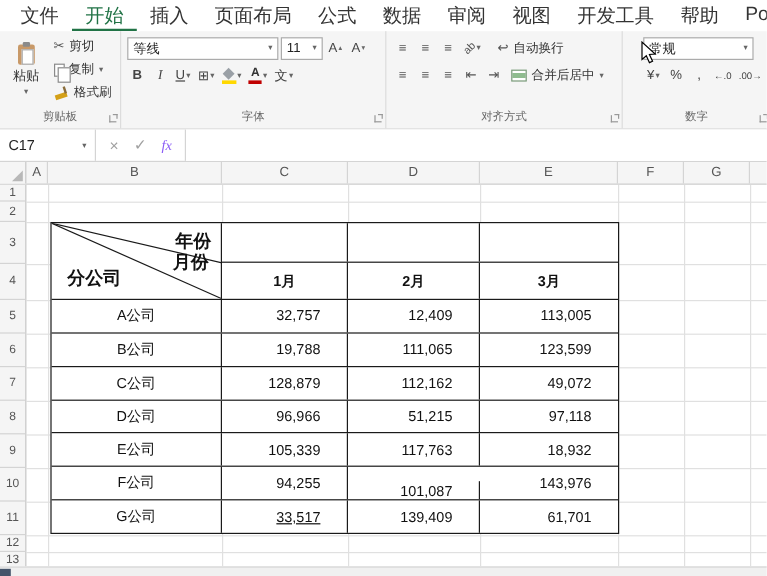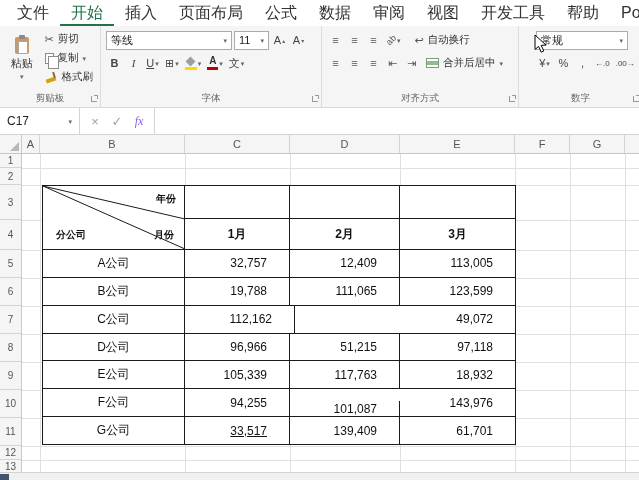--- a/index.html
+++ b/index.html
@@ -72,23 +72,23 @@
   .rhdrs{position:absolute;left:0;top:0;width:22px;height:100%;background:#f5f5f5;border-right:1px solid #c9c9c9;z-index:2}
   .rowh{border-bottom:1px solid #d4d4d4;font-size:10px;color:#555;display:flex;align-items:center;justify-content:center}
   .vline{position:absolute;top:0;bottom:0;width:1px;background:#e0e0e0}
   .hline{position:absolute;left:22px;right:0;height:1px;background:#e0e0e0}
 
   
   .xtable{position:absolute;left:42px;top:31px;width:474px;height:260px;background:#fff;border:1px solid var(--tblborder,#1a1a1a);z-index:3;display:flex;flex-direction:column;font-size:12px;color:#111}
   .thead{height:63px;display:flex;flex-shrink:0}
   .corner-cell{width:142px;position:relative;border-right:1px solid var(--tblborder,#1a1a1a);flex-shrink:0}
   .corner-cell svg{position:absolute;inset:0}
-  .clab{position:absolute;font-size:10px;font-weight:bold;color:#111;white-space:nowrap}
+  .clab{position:absolute;font-size:15px;font-weight:bold;color:#111;white-space:nowrap}
   .clab.year{right:8px;top:6px}
-  .clab.month{right:10px;top:42px}
+  .clab.month{right:10px;top:23px}
   .clab.company{left:13px;bottom:7px}
   .rhead{flex:1;display:flex;flex-direction:column}
   .strip{height:33px;display:flex;border-bottom:1px solid var(--tblborder,#1a1a1a)}
   .months{flex:1;display:flex}
   .tcell{border-right:1px solid var(--tblborder,#1a1a1a);display:flex;align-items:center;flex-shrink:0}
   .strip .tcell:last-child,.months .tcell:last-child,.trow .tcell:last-child{border-right:none;flex:1}
   .mcell{justify-content:center;font-weight:bold}
   .tbody{flex:1;display:flex;flex-direction:column}
   .trow{flex:1;display:flex;border-top:1px solid var(--tblborder,#1a1a1a)}
   .ccell{width:142px;justify-content:center}
@@ -382,20 +382,21 @@
             <div class="tcell vcell" style="width: 115px;">113,005</div>
           </div>
           <div class="trow">
             <div class="tcell ccell">B公司</div>
             <div class="tcell vcell" style="width: 105px; text-align: right;">19,788</div>
             <div class="tcell vcell" style="width: 110px;">111,065</div>
             <div class="tcell vcell" style="width: 115px;">123,599</div>
           </div>
           <div class="trow">
             <div class="tcell ccell">C公司</div>
+            <div class="tcell vcell" style="width: 105px;">128,879</div>
             <div class="tcell vcell" style="width: 110px;">112,162</div>
             <div class="tcell vcell" style="width: 115px;">49,072</div>
           </div>
           <div class="trow">
             <div class="tcell ccell">D公司</div>
             <div class="tcell vcell" style="width: 105px;">96,966</div>
             <div class="tcell vcell" style="width: 110px;">51,215</div>
             <div class="tcell vcell" style="width: 115px;">97,118</div>
           </div>
           <div class="trow">

